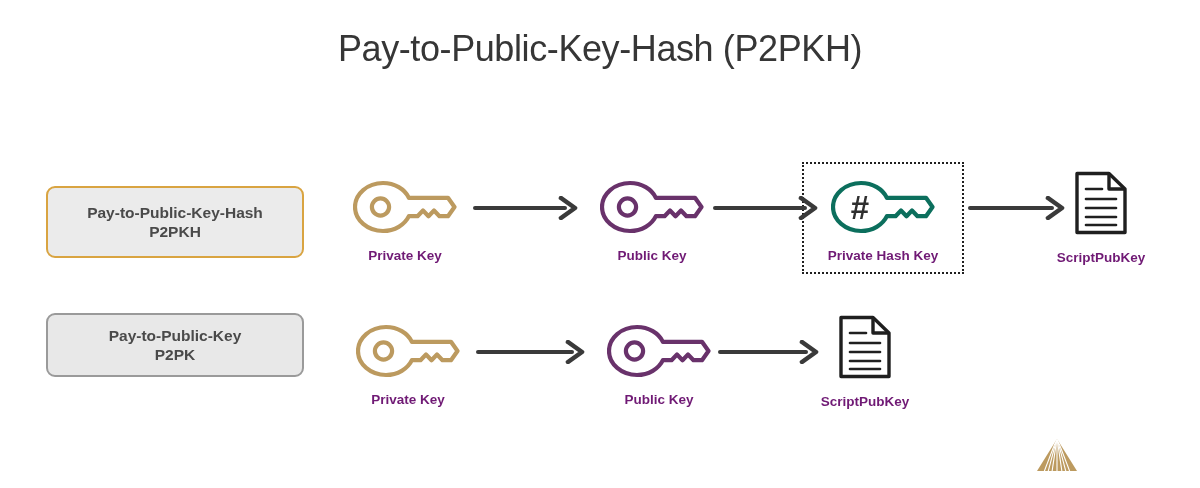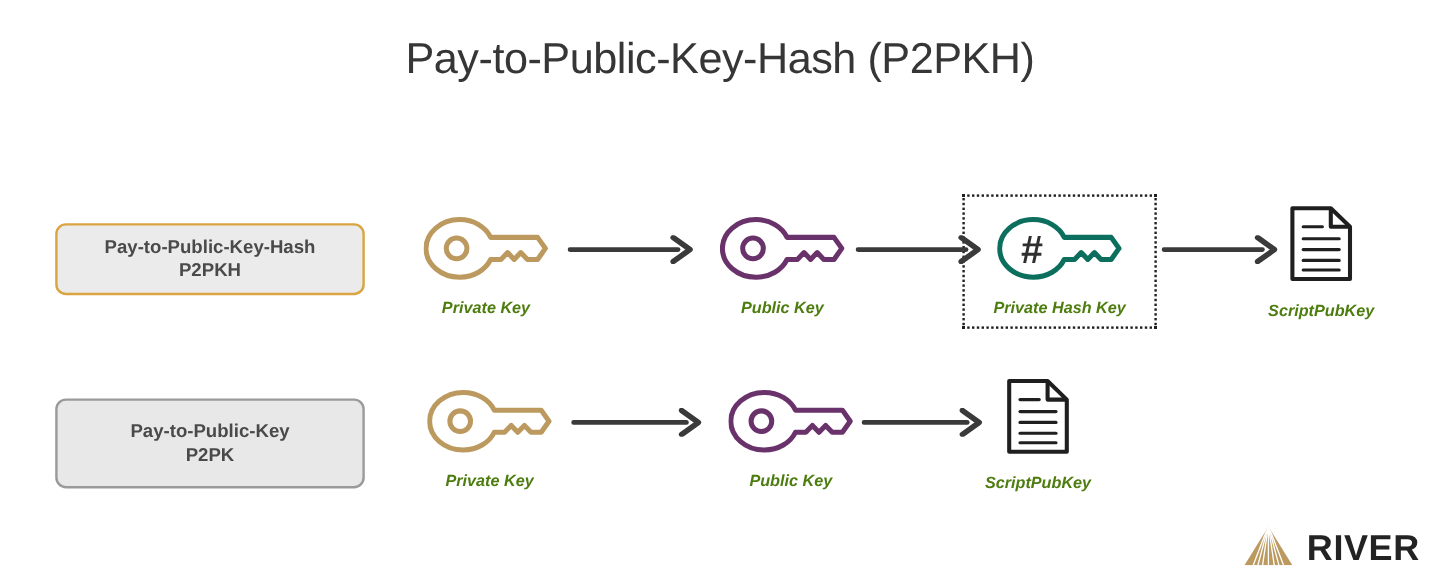--- a/index.html
+++ b/index.html
@@ -39,47 +39,46 @@
     font-size: 15.5px;
     font-weight: bold;
     color: #4a4a4a;
     line-height: 1.25;
     white-space: pre-line;
   }
   .label-box.row1 {
     left: 46px;
     top: 186px;
     width: 258px;
-    height: 60px;
+    height: 72px;
     border: 2.5px solid #d9a441;
     background: #ebebeb;
   }
   .label-box.row2 {
     left: 46px;
-    top: 332px;
+    top: 313px;
     width: 258px;
-    height: 75px;
+    height: 64px;
     border: 2.5px solid #9a9a9a;
     background: #e8e8e8;
   }
 
   
   .node {
     position: absolute;
     display: flex;
     flex-direction: column;
     align-items: center;
   }
   .node .caption {
     margin-top: 8px;
     font-size: 13.5px;
     font-weight: bold;
-    color: #4d7c0f;
+    color: #701a75;
     white-space: nowrap;
-    font-style: italic;
   }
 
   
   .arrow {
     position: absolute;
   }
 
   
   #hash-highlight {
     position: absolute;
@@ -252,14 +251,13 @@
           <line x1="21" y1="0" x2="12" y2="34"></line>
           <line x1="21" y1="0" x2="16" y2="34"></line>
           <line x1="21" y1="0" x2="21" y2="34"></line>
           <line x1="21" y1="0" x2="26" y2="34"></line>
           <line x1="21" y1="0" x2="30" y2="34"></line>
           <line x1="21" y1="0" x2="34" y2="34"></line>
         </g>
       </g>
     </svg>
   </span>
-  <span class="wordmark">RIVER</span>
 </div>
 
 </body></html>

